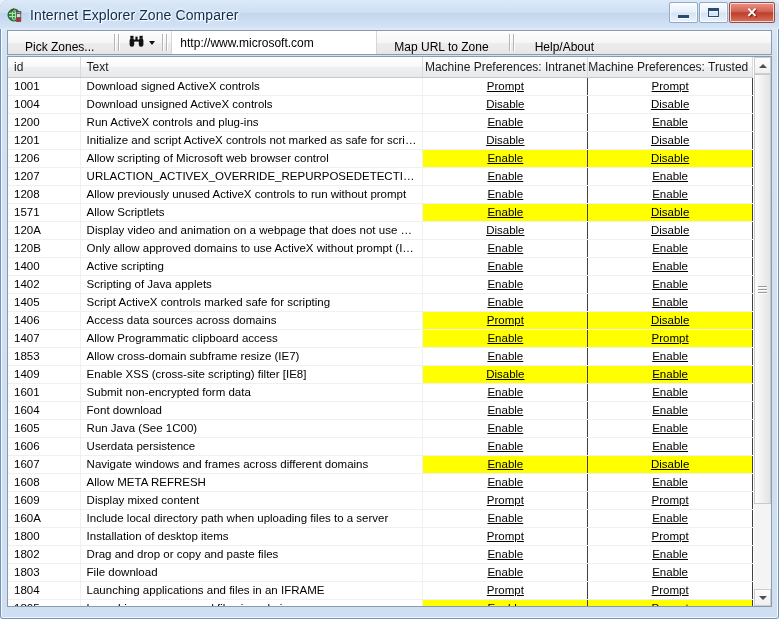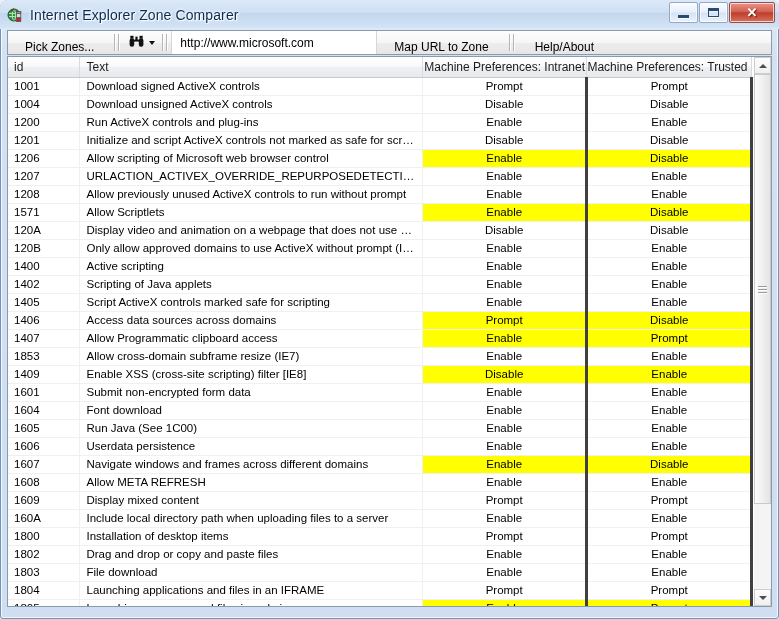--- a/index.html
+++ b/index.html
@@ -225,21 +225,22 @@
     padding: 0 6px;
     white-space: nowrap;
     overflow: hidden;
     text-overflow: ellipsis;
     box-sizing: border-box;
     background: #ffffff;
   }
   table.grid td.val {
     text-align: center;
     padding: 0;
-    border-right: 3px solid #404040;
+    border-right: 1px solid #404040;
+    text-decoration: underline;
   }
   tr.diff td.val { background: #ffff00; }
 
   .col-id   { width: 70px; }
   .col-text { width: 333px; }
   .col-v1   { width: 160px; }
   .col-v2   { width: 160px; }
 
   
   .vscroll {

